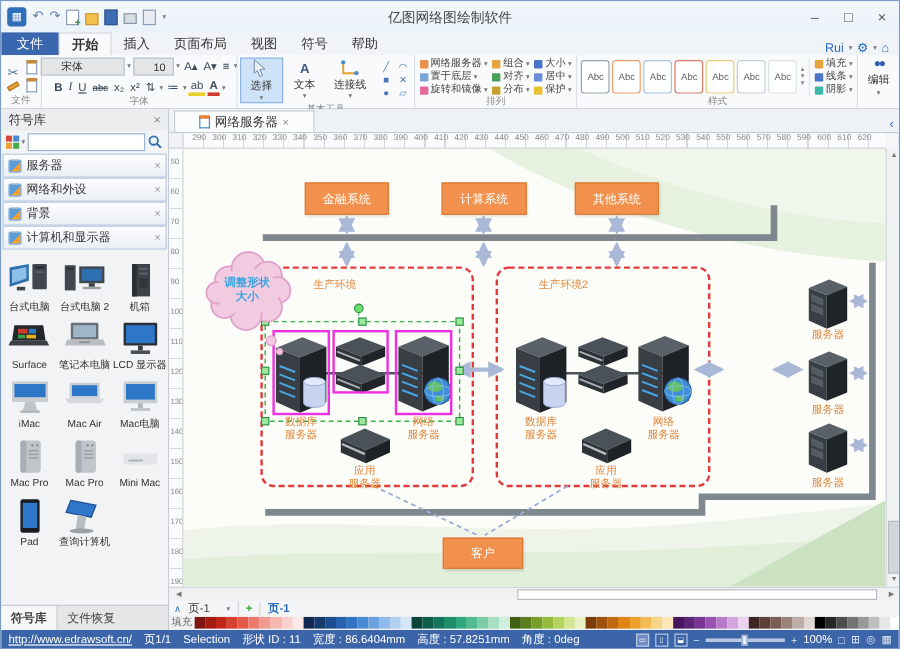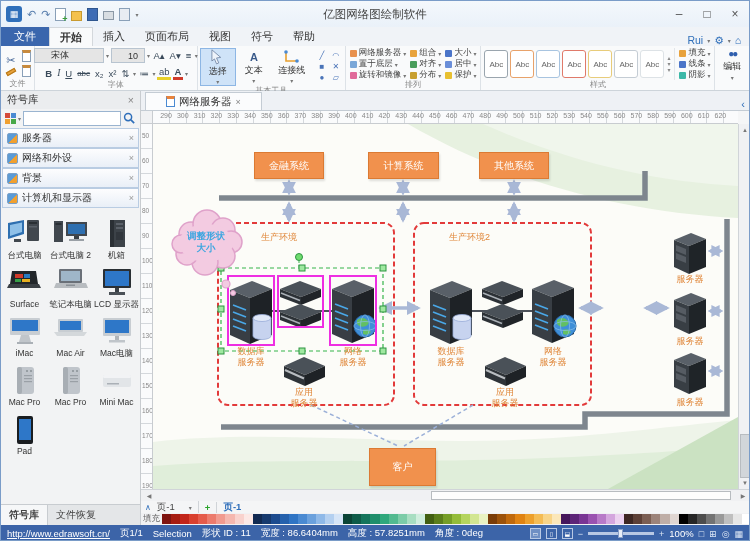--- a/index.html
+++ b/index.html
@@ -558,20 +558,26 @@
           <svg class="sbic" viewBox="0 0 36 30">
             <use href="#ic-minimac"></use>
           </svg>
           <div class="sblbl">Mini Mac</div>
         </div>
         <div class="sbitem">
           <svg class="sbic" viewBox="0 0 36 30">
             <use href="#ic-pad"></use>
           </svg>
           <div class="sblbl">Pad</div>
+        </div>
+        <div class="sbitem">
+          <svg class="sbic" viewBox="0 0 36 30">
+            <use href="#ic-kiosk"></use>
+          </svg>
+          <div class="sblbl">查询计算机</div>
         </div>
       </div>
     <div id="sbtabs">
       <div class="sbtab active">符号库</div>
       <div class="sbtab">文件恢复</div>
     </div>
   </div>
 
   <div id="doctabs">
     <div id="dtab">
@@ -791,21 +797,21 @@
 服务器</div>
     <div class="dlbl" style="left:276px;top:222px;width:44px">数据库
 服务器</div>
     <div class="dlbl" style="left:378px;top:222px;width:44px">网络
 服务器</div>
     <div class="dlbl" style="left:329px;top:263px;width:46px">应用
 服务器</div>
     <div class="dlbl" style="left:512px;top:150px;width:50px">服务器</div>
     <div class="dlbl" style="left:512px;top:212px;width:50px">服务器</div>
     <div class="dlbl" style="left:512px;top:273px;width:50px">服务器</div>
-    <div class="sysbox" style="left:216px;top:324px;width:67px;height:38px">客户</div>
+    <div class="sysbox" style="left:216px;top:324px;width:67px;height:26px">客户</div>
     <div class="cloudtxt" style="left:22px;top:106px;width:62px">调整形状
 大小</div>
   </div>
 
   <div id="vscroll">
     <span class="sarr" style="top:0">▲</span>
     <div id="vthumb"></div>
     <span class="sarr" style="bottom:0">▼</span>
   </div>
   <div id="hscroll">

